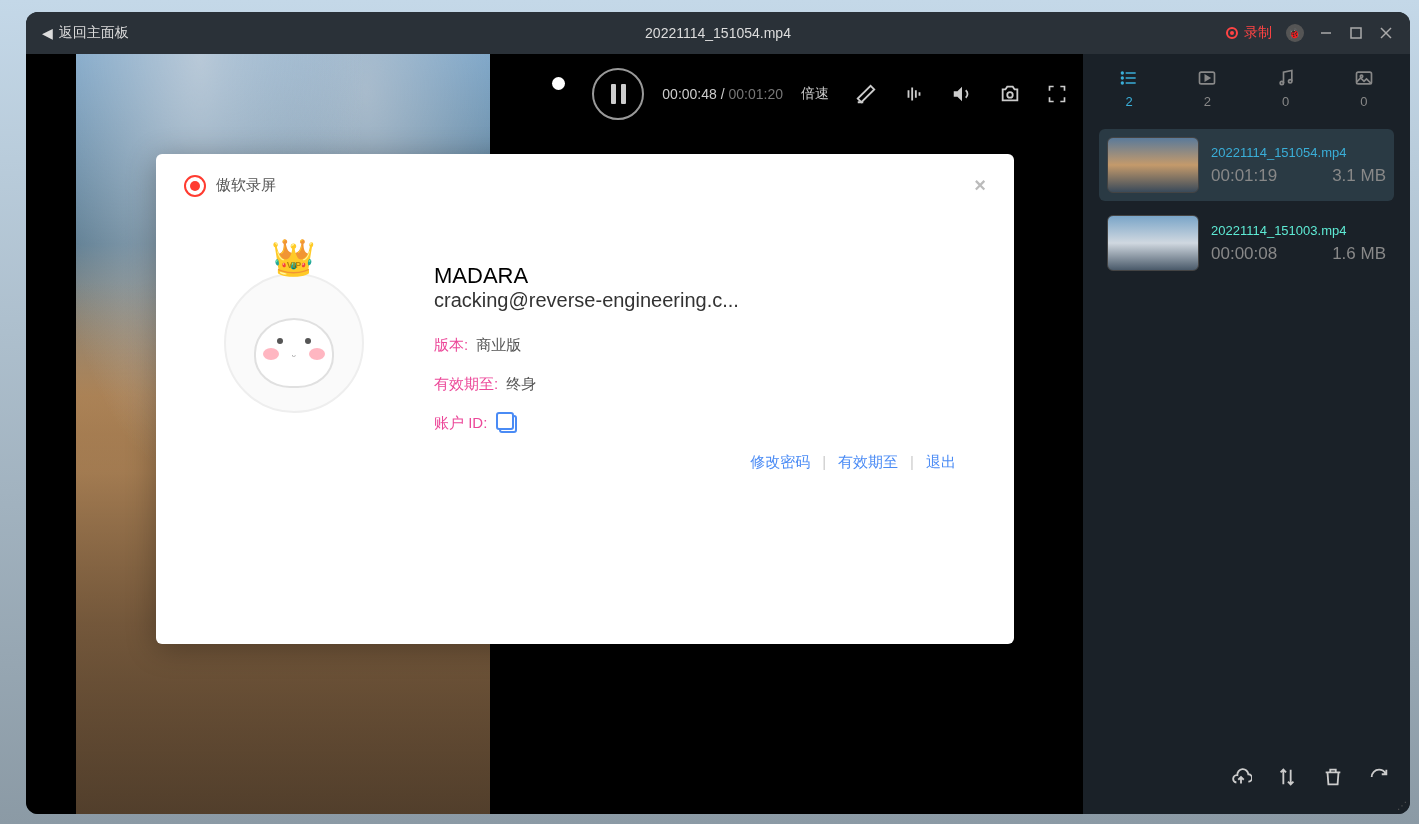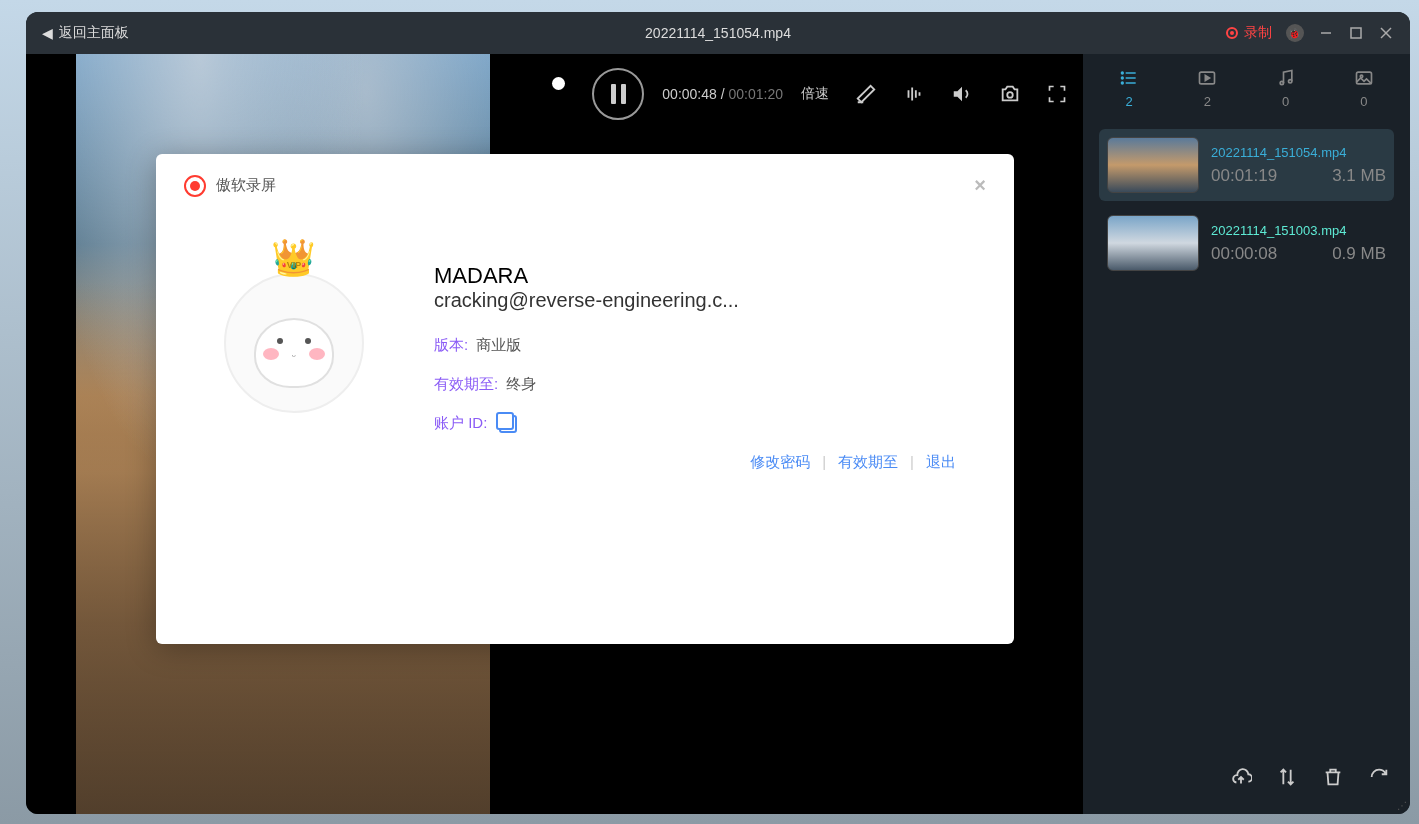--- a/index.html
+++ b/index.html
@@ -92,21 +92,21 @@
     .face-body { width:80px; height:70px; background:#fff; border:2px solid #e0e0e0; border-radius:50% 50% 45% 45%; position:absolute; bottom:0; left:5px; }
     .face-eye { width:6px; height:6px; background:#555; border-radius:50%; position:absolute; top:40px; }
     .face-eye.l{left:28px;} .face-eye.r{right:28px;}
     .face-cheek{width:16px;height:12px;background:#ffb6c1;border-radius:50%;position:absolute;top:50px;}
     .face-cheek.l{left:14px;} .face-cheek.r{right:14px;}
     .face-mouth{position:absolute;top:52px;left:50%;transform:translateX(-50%);font-size:10px;color:#888;}
     .info-col { flex: 1; padding-top: 26px; }
     .user-name { font-size: 22px; color: #000000; font-weight: 400; }
     .user-email { font-size: 20px; color: #333; font-weight: 400; margin-bottom: 24px; }
     .info-row { display: flex; gap: 8px; font-size: 15px; margin-bottom: 20px; align-items: center; }
-    .info-label { color: #8b5cf6; }
+    .info-label { color: #ec4899; }
     .info-value { color: #555; }
     .copy-ico { width: 18px; height: 18px; border: 2px solid #4a8bf5; border-radius: 3px; position: relative; cursor: pointer; display:inline-block; margin-left:4px; }
     .copy-ico::after{content:"";position:absolute;width:14px;height:14px;border:2px solid #4a8bf5;border-radius:3px;top:-5px;left:-5px;background:#fff;}
     .modal-actions { display: flex; gap: 12px; justify-content: flex-end; font-size: 15px; }
     .modal-link { color: #4a8bf5; cursor: pointer; }
     .modal-sep { color: #ccc; }
 
     .progress-area { padding: 28px 18px 12px 18px; }
     .progress-bar { height: 3px; background: #3a4148; border-radius: 2px; position: relative; }
     .progress-fill { height: 100%; background: #3aaed8; border-radius: 2px; position: relative; }
@@ -345,21 +345,21 @@
               <span>3.1 MB</span>
             </div>
           </div>
         </div>
         <div class="file-item">
           <div class="file-thumb t2"></div>
           <div class="file-info">
             <div class="file-name">20221114_151003.mp4</div>
             <div class="file-meta">
               <span>00:00:08</span>
-              <span>0.9 MB</span>
+              <span>1.6 MB</span>
             </div>
           </div>
         </div>
       </div>
 
       <div class="sidebar-bottom">
         <span class="sb-ico">
           <svg width="22" height="22" viewBox="0 0 24 24" fill="none" stroke="#ccc" stroke-width="2">
               <path d="M20 17a4 4 0 000-8 6 6 0 00-12 1 4 4 0 00-1 8"></path>
               <path d="M12 12v7M9 15l3-3 3 3"></path>

